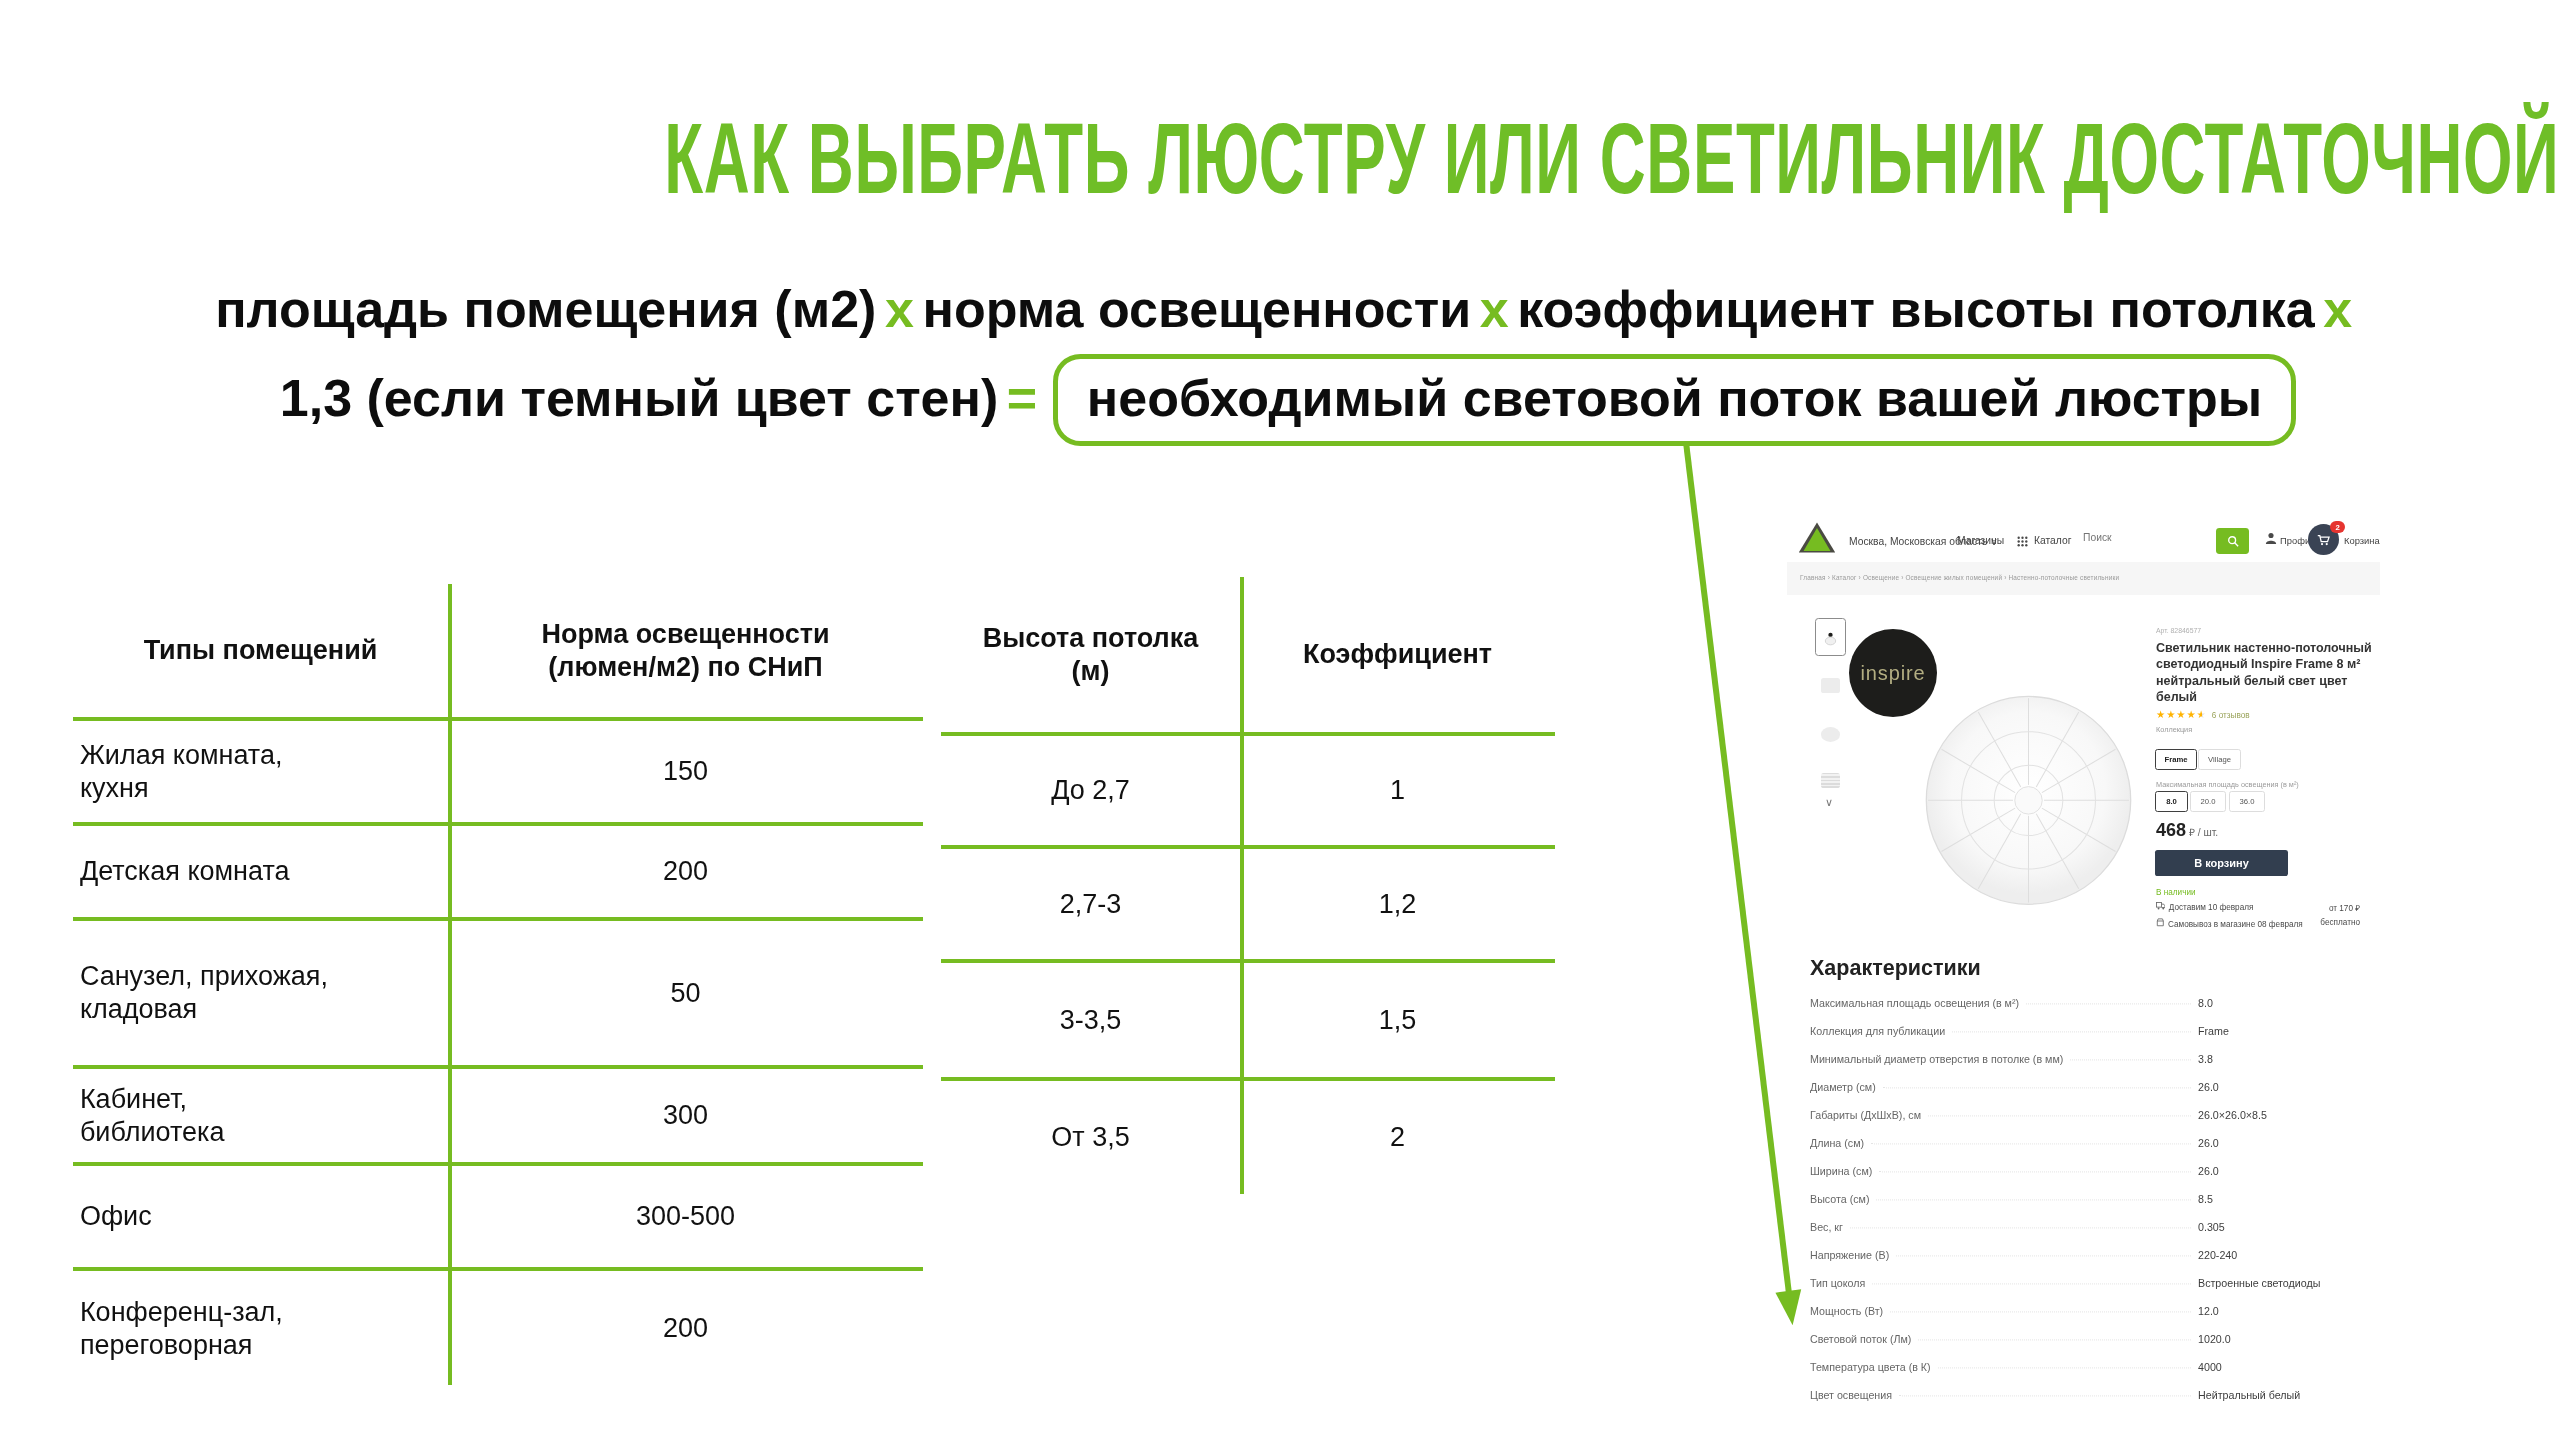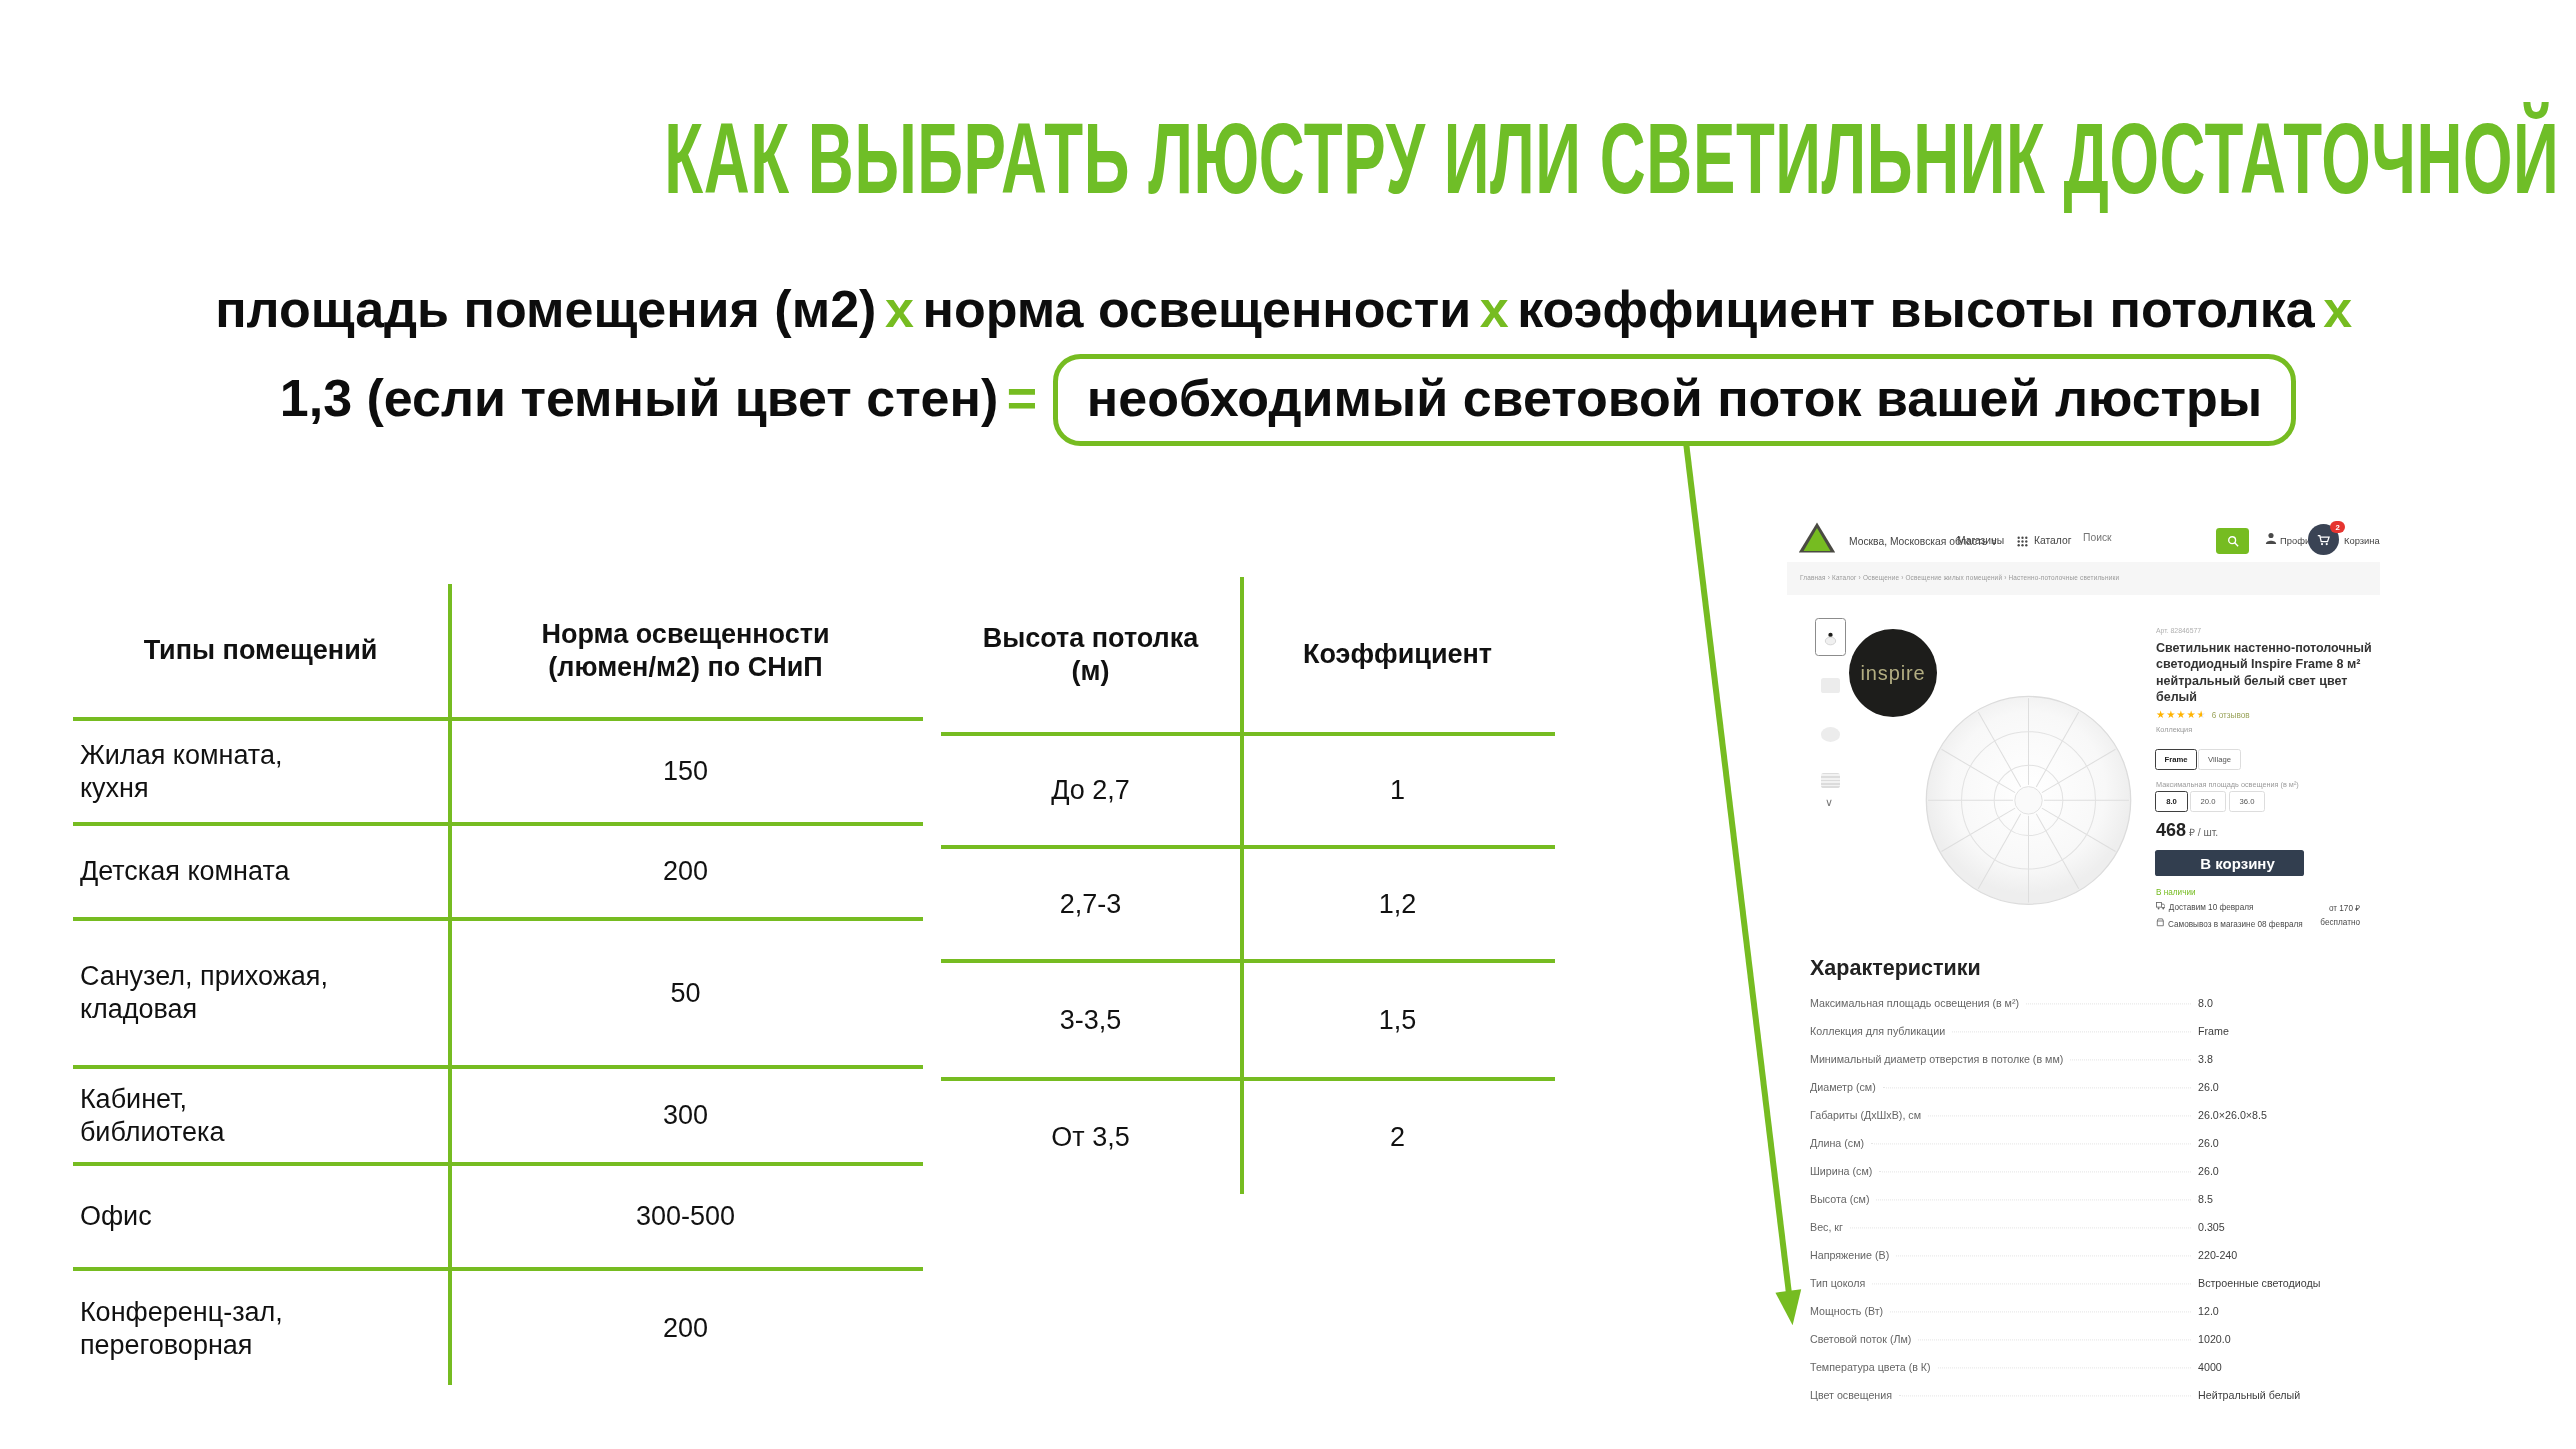--- a/index.html
+++ b/index.html
@@ -65,21 +65,21 @@
   .p-stars .half{background:linear-gradient(90deg,#ffb300 50%,#e0e0e0 50%);
     -webkit-background-clip:text;background-clip:text;color:transparent;}
   .p-reviews{font-size:8.2px;color:#9aa35a;letter-spacing:0;margin-left:5.2px;}
   .opt-label{position:absolute;left:369px;font-size:7.3px;color:#9b9b9b;}
   .pill{position:absolute;height:19px;border:0.9px solid #ddd;border-radius:2.6px;background:#fff;
     font-size:7.7px;color:#555;display:flex;align-items:center;justify-content:center;}
   .pill.sel{border:1.4px solid #3f3f3f;color:#222;font-weight:700;}
   .p-price{position:absolute;left:369px;top:318px;font-size:18px;font-weight:700;color:#222;}
   .p-price .unit{font-size:10.3px;font-weight:400;color:#666;}
   .buy-btn{position:absolute;left:368px;top:348px;width:133px;height:26px;background:#323e4f;
-    border-radius:2.6px;color:#fff;font-size:15px;font-weight:700;display:flex;align-items:center;justify-content:center;padding-left:16px;}
+    border-radius:2.6px;color:#fff;font-size:11px;font-weight:700;display:flex;align-items:center;justify-content:center;}
   .stock{position:absolute;left:369px;top:386px;font-size:8.2px;color:#76bc21;}
   .drow{position:absolute;left:369px;width:204px;display:flex;justify-content:space-between;
     font-size:8.2px;color:#4a4a4a;}
   .drow .ic{margin-right:3.4px;}
   .drow .dv{color:#4a4a4a;}
   .specs-h{position:absolute;left:23px;top:454px;font-size:21.5px;font-weight:700;color:#222;}
   .specs{position:absolute;left:23px;top:487px;width:557px;}
   .spec-row{display:grid;grid-template-columns:388px 1fr;height:28px;align-items:center;}
   .spec-l{display:flex;align-items:baseline;overflow:hidden;}
   .spec-label{font-size:10.7px;color:#666;white-space:nowrap;}

